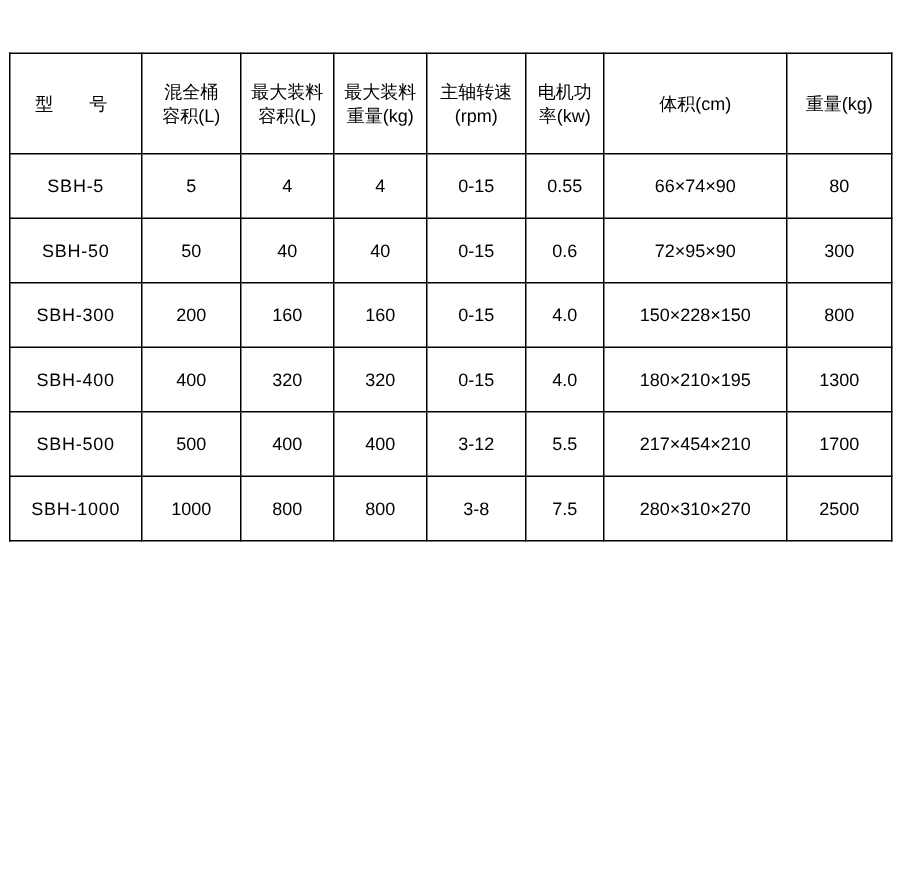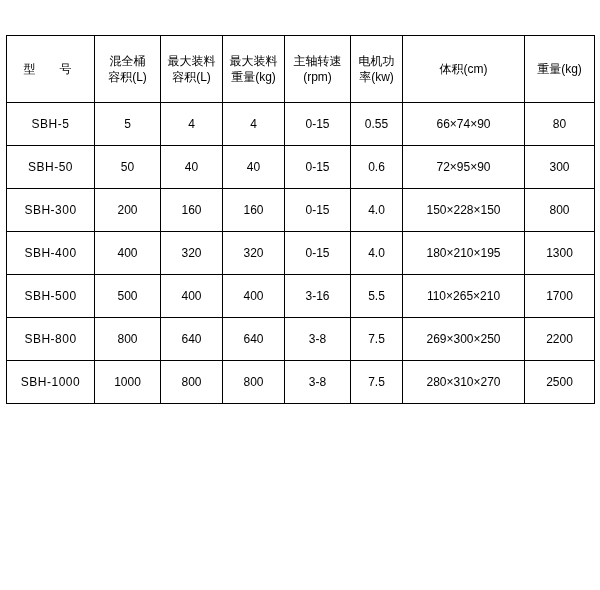--- a/index.html
+++ b/index.html
@@ -150,34 +150,24 @@
         <td>0-15</td>
         <td>4.0</td>
         <td>180×210×195</td>
         <td>1300</td>
       </tr>
       <tr>
         <td class="model-cell">SBH-500</td>
         <td>500</td>
         <td>400</td>
         <td>400</td>
-        <td>3-16</td>
+        <td>3-12</td>
         <td>5.5</td>
-        <td>110×265×210</td>
+        <td>217×454×210</td>
         <td>1700</td>
-      </tr>
-      <tr>
-        <td class="model-cell">SBH-800</td>
-        <td>800</td>
-        <td>640</td>
-        <td>640</td>
-        <td>3-8</td>
-        <td>7.5</td>
-        <td>269×300×250</td>
-        <td>2200</td>
       </tr>
       <tr>
         <td class="model-cell">SBH-1000</td>
         <td>1000</td>
         <td>800</td>
         <td>800</td>
         <td>3-8</td>
         <td>7.5</td>
         <td>280×310×270</td>
         <td>2500</td>

